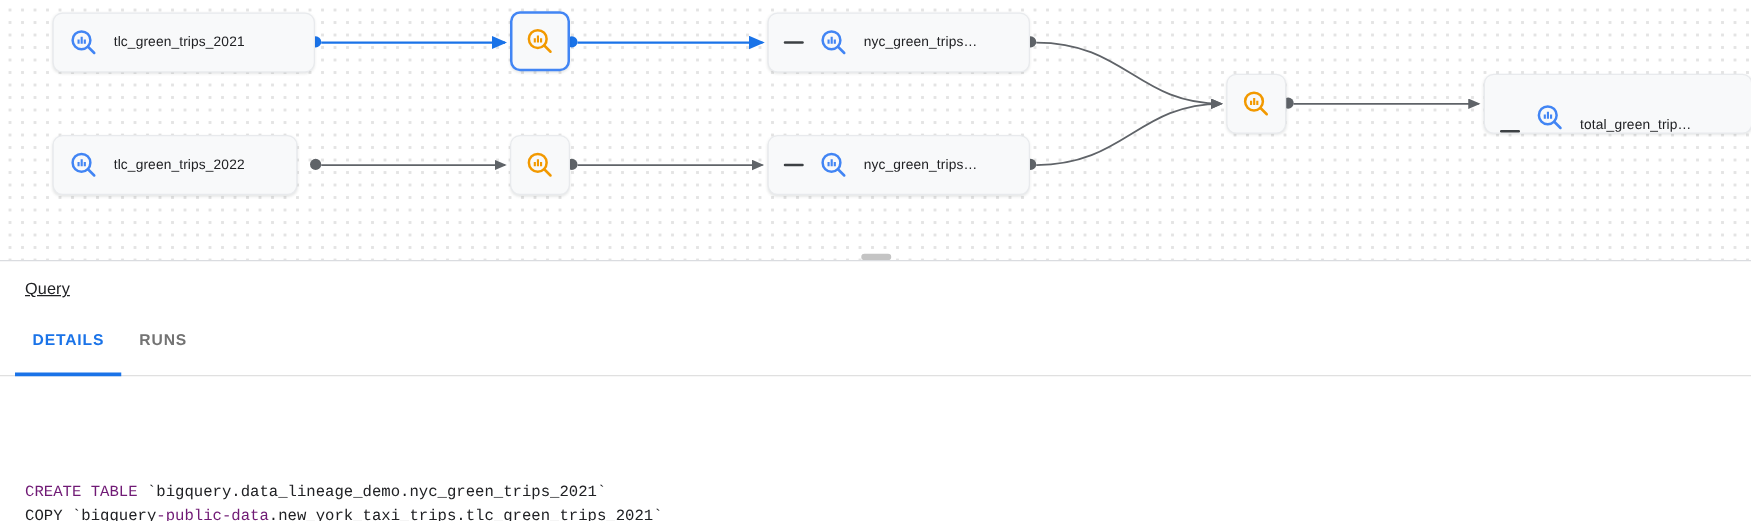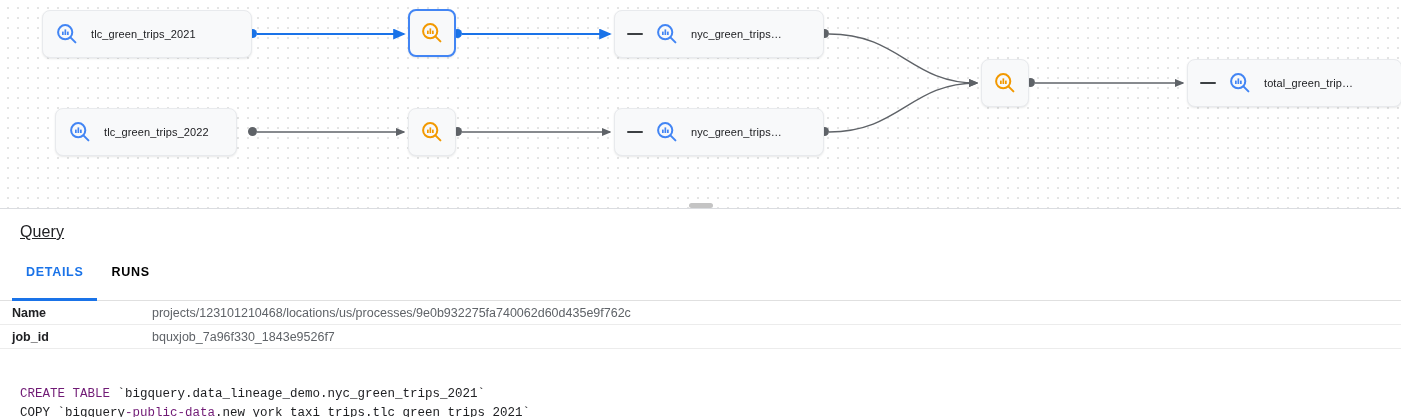--- a/index.html
+++ b/index.html
@@ -114,41 +114,41 @@
     transform: translateX(-50%);
     width: 24px;
     height: 5px;
     border-radius: 3px;
     background: #c4c4c4;
   }
   #panel-title {
     position: absolute;
     left: 20px;
     top: 14px;
-    font-size: 16px;
+    font-size: 13px;
     color: #202124;
     letter-spacing: .1px;
     text-decoration: underline;
   }
   #tabs {
     position: absolute;
     left: 0;
     top: 56px;
     width: 1401px;
     height: 36px;
     border-bottom: 1px solid #e0e0e0;
     display: flex;
     padding-left: 12px;
     box-sizing: border-box;
   }
   .tab {
     font-size: 12.5px;
     font-weight: bold;
     letter-spacing: .7px;
-    color: #000000;
+    color: #737373;
     padding: 0 14px 10px 14px;
     cursor: pointer;
     position: relative;
   }
   .tab.active {
     color: #1a73e8;
   }
   .tab.active::after {
     content: "";
     position: absolute;
@@ -240,21 +240,21 @@
         <circle cx="10.2" cy="10.2" r="7.1" fill="none" stroke="#4285f4" stroke-width="2"></circle>
         <rect x="7.0" y="9.6" width="1.7" height="3.4" fill="#4285f4"></rect>
         <rect x="9.5" y="7.4" width="1.7" height="5.6" fill="#4285f4"></rect>
         <rect x="12.0" y="9.6" width="1.7" height="3.4" fill="#4285f4"></rect>
         <line x1="15.4" y1="15.4" x2="20.4" y2="20.4" stroke="#4285f4" stroke-width="2" stroke-linecap="round"></line>
       </svg>
     </span>
     <span class="node-label">tlc_green_trips_2021</span>
   </div>
 
-  <div class="node node-table" style="left:42px;top:108px;width:182px;margin-left:13px;">
+  <div class="node node-table" style="left:42px;top:108px;width:196px;">
     <span class="icon-wrap">
       <svg width="24" height="24" viewBox="0 0 24 24">
         <circle cx="10.2" cy="10.2" r="7.1" fill="none" stroke="#4285f4" stroke-width="2"></circle>
         <rect x="7.0" y="9.6" width="1.7" height="3.4" fill="#4285f4"></rect>
         <rect x="9.5" y="7.4" width="1.7" height="5.6" fill="#4285f4"></rect>
         <rect x="12.0" y="9.6" width="1.7" height="3.4" fill="#4285f4"></rect>
         <line x1="15.4" y1="15.4" x2="20.4" y2="20.4" stroke="#4285f4" stroke-width="2" stroke-linecap="round"></line>
       </svg>
     </span>
     <span class="node-label">tlc_green_trips_2022</span>
@@ -317,21 +317,21 @@
       <svg width="24" height="24" viewBox="0 0 24 24">
         <circle cx="10.2" cy="10.2" r="7.1" fill="none" stroke="#f29900" stroke-width="2"></circle>
         <rect x="7.0" y="9.6" width="1.7" height="3.4" fill="#f29900"></rect>
         <rect x="9.5" y="7.4" width="1.7" height="5.6" fill="#f29900"></rect>
         <rect x="12.0" y="9.6" width="1.7" height="3.4" fill="#f29900"></rect>
         <line x1="15.4" y1="15.4" x2="20.4" y2="20.4" stroke="#f29900" stroke-width="2" stroke-linecap="round"></line>
       </svg>
     </span>
   </div>
 
-  <div class="node node-table" style="left:1187px;top:59px;width:215px;">
+  <div class="node node-table" style="left:1187px;top:59px;width:215px;align-items:flex-end;">
     <span class="collapse-btn"></span>
     <span class="icon-wrap">
       <svg width="24" height="24" viewBox="0 0 24 24">
         <circle cx="10.2" cy="10.2" r="7.1" fill="none" stroke="#4285f4" stroke-width="2"></circle>
         <rect x="7.0" y="9.6" width="1.7" height="3.4" fill="#4285f4"></rect>
         <rect x="9.5" y="7.4" width="1.7" height="5.6" fill="#4285f4"></rect>
         <rect x="12.0" y="9.6" width="1.7" height="3.4" fill="#4285f4"></rect>
         <line x1="15.4" y1="15.4" x2="20.4" y2="20.4" stroke="#4285f4" stroke-width="2" stroke-linecap="round"></line>
       </svg>
     </span>
@@ -344,27 +344,17 @@
 
   <div id="drag-handle"></div>
 
   <div id="panel-title">Query</div>
 
   <div id="tabs">
     <div class="tab active">DETAILS</div>
     <div class="tab">RUNS</div>
   </div>
 
-  <div id="detail-rows">
-    <div class="detail-row">
-      <div class="detail-key">Name</div>
-      <div class="detail-val">projects/123101210468/locations/us/processes/9e0b932275fa740062d60d435e9f762c</div>
-    </div>
-    <div class="detail-row">
-      <div class="detail-key">job_id</div>
-      <div class="detail-val">bquxjob_7a96f330_1843e9526f7</div>
-    </div>
-  </div>
 
   <div id="sql-block"><span class="kw">CREATE TABLE</span><span> `bigquery.data_lineage_demo.nyc_green_trips_2021`</span>
 <span>COPY `bigquery</span><span class="kw">-public-data</span><span>.new_york_taxi_trips.tlc_green_trips_2021`</span></div>
 
 </div>
 
 </body></html>

